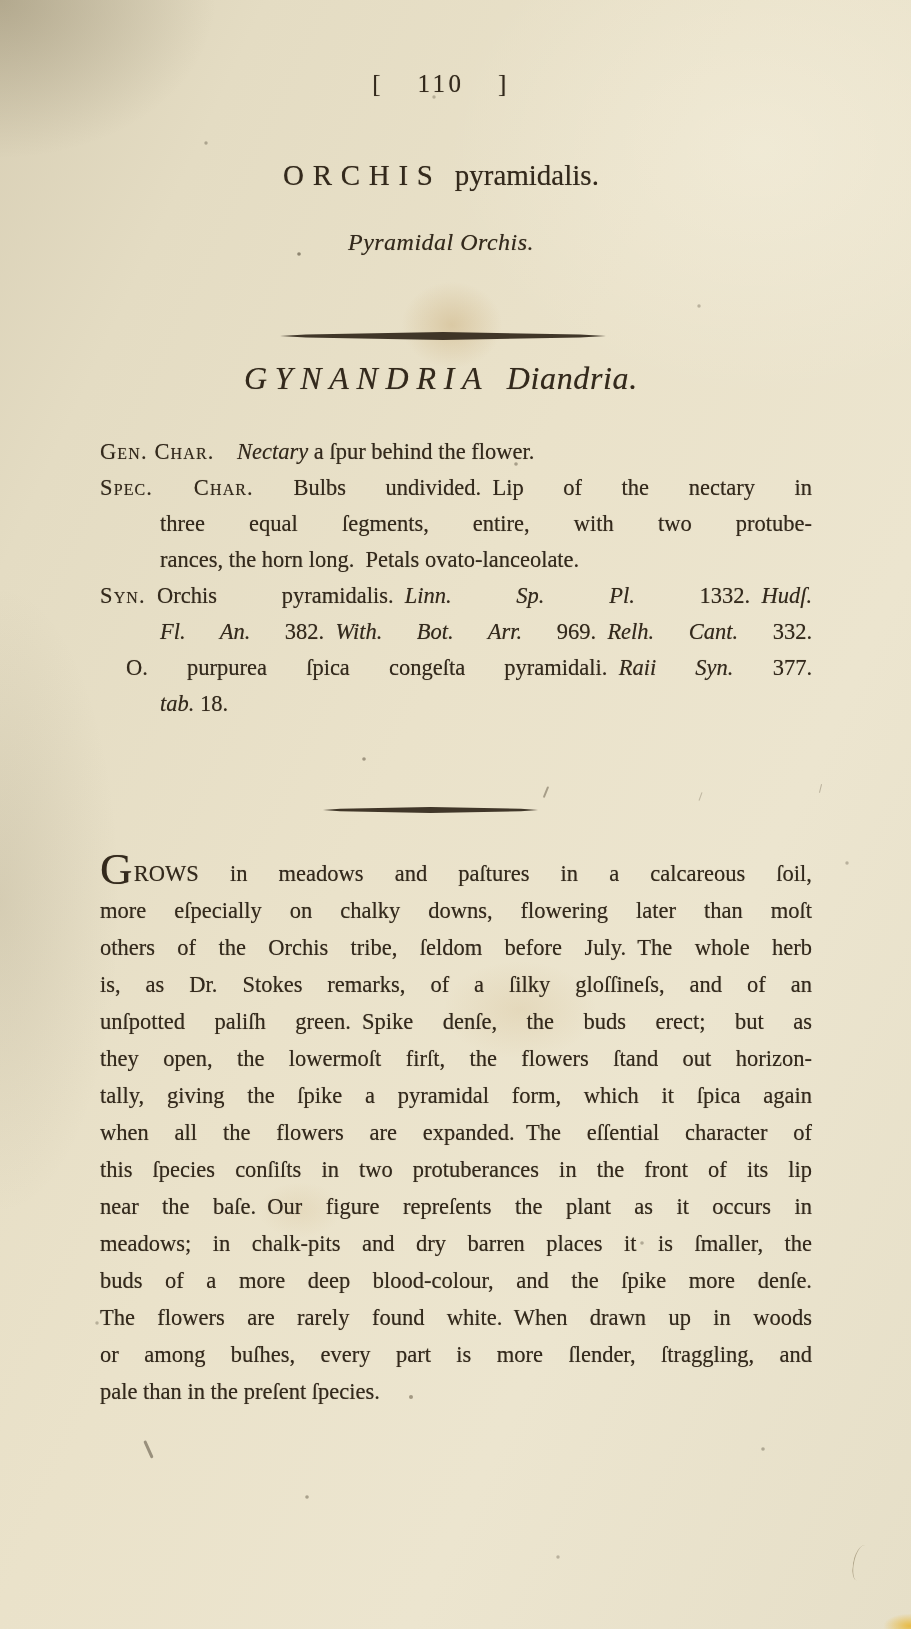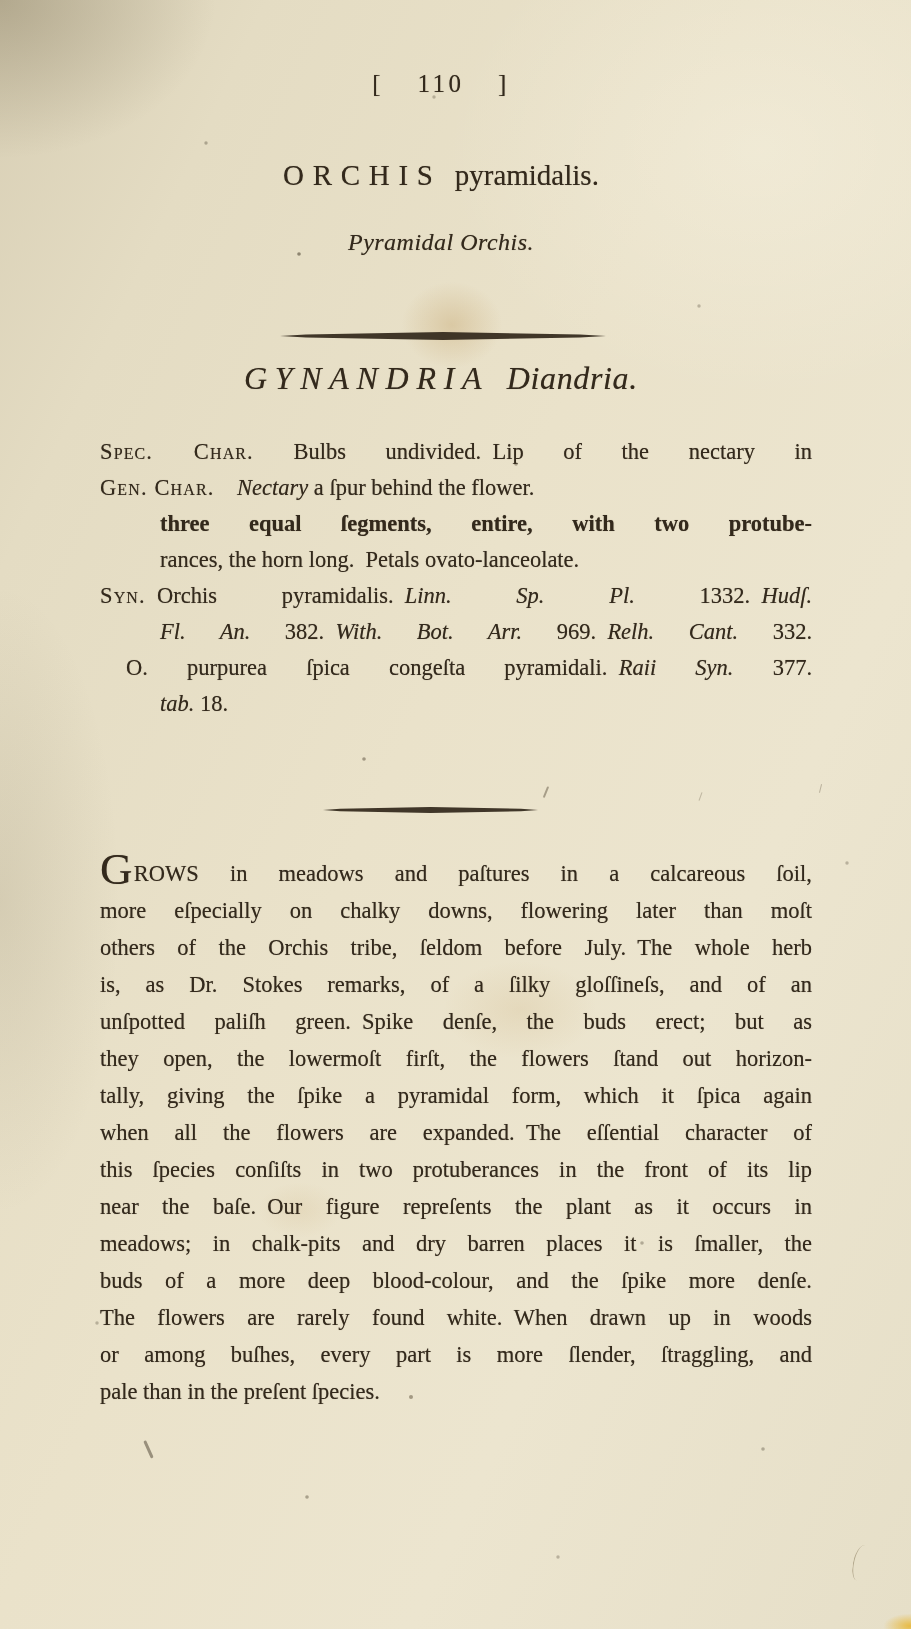--- a/index.html
+++ b/index.html
@@ -87,23 +87,23 @@
 
   <div class="centercol subtitle ink">Pyramidal Orchis.</div>
 
   <div class="rule rule1"></div>
 
   <div class="centercol classline ink">
     <span class="cls">GYNANDRIA</span><span class="ord">Diandria.</span>
   </div>
 
   <div class="charblock ink">
+      <div class="tline"><span class="sc">Gen. Char.</span><span> </span><span class="it">Nectary</span><span> a ſpur behind the flower.</span></div>
       <div class="tline just"><span class="sc">Spec. Char.</span><span> Bulbs undivided. Lip of the nectary in</span></div>
-      <div class="tline"><span class="sc">Gen. Char.</span><span> </span><span class="it">Nectary</span><span> a ſpur behind the flower.</span></div>
-      <div class="tline just" style="padding-left: 60px; font-weight: bold;"><span>three equal ſegments, entire, with two protube-</span></div>
+      <div class="tline just" style="padding-left: 60px;"><span>three equal ſegments, entire, with two protube-</span></div>
       <div class="tline" style="padding-left: 60px; font-family: Liberation Serif, serif;"><span>rances, the horn long. Petals ovato-lanceolate.</span></div>
       <div class="tline just"><span class="sc">Syn.</span><span> Orchis pyramidalis. </span><span class="it">Linn. Sp. Pl.</span><span> 1332. </span><span class="it">Hudſ.</span></div>
       <div class="tline just" style="padding-left: 60px;"><span class="it">Fl. An.</span><span> 382. </span><span class="it">With. Bot. Arr.</span><span> 969. </span><span class="it">Relh. Cant.</span><span> 332.</span></div>
       <div class="tline just" style="padding-left: 26px;"><span>O. purpurea ſpica congeſta pyramidali. </span><span class="it">Raii Syn.</span><span> 377.</span></div>
       <div class="tline" style="padding-left: 60px;"><span class="it">tab.</span><span> 18.</span></div>
     </div>
 
   <div class="rule rule2"></div>
 
   <div class="bodyblock ink">

